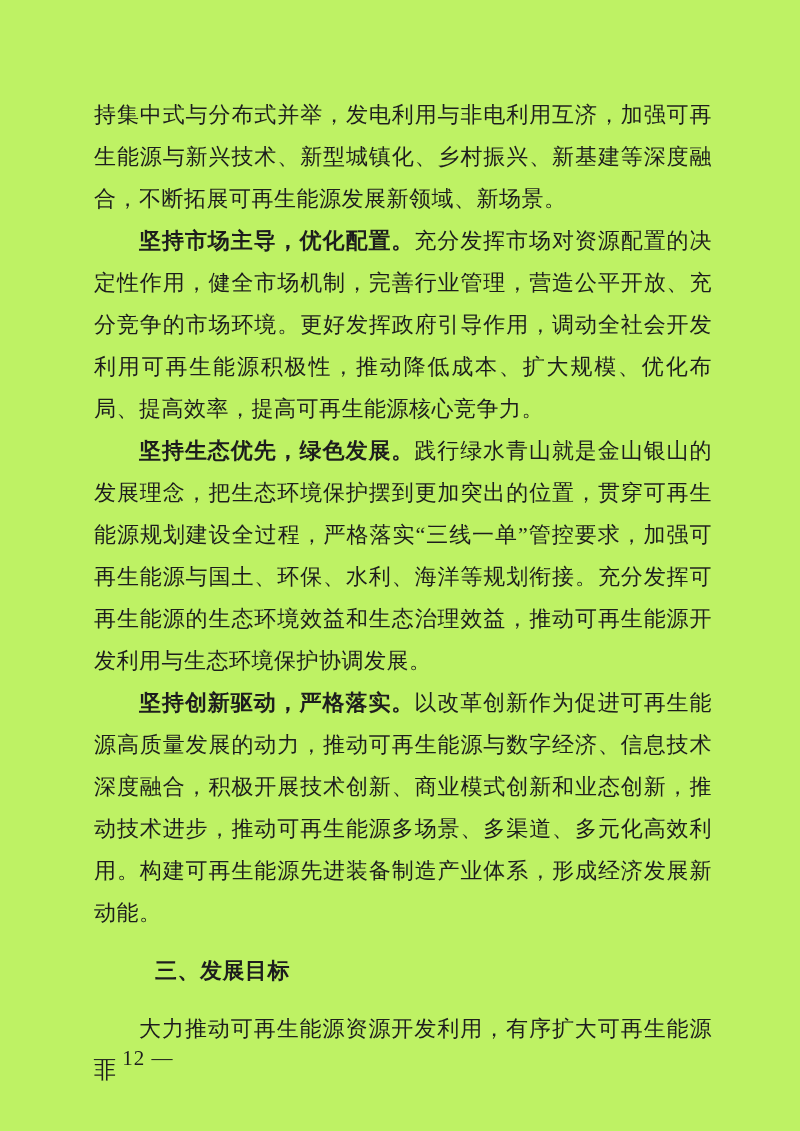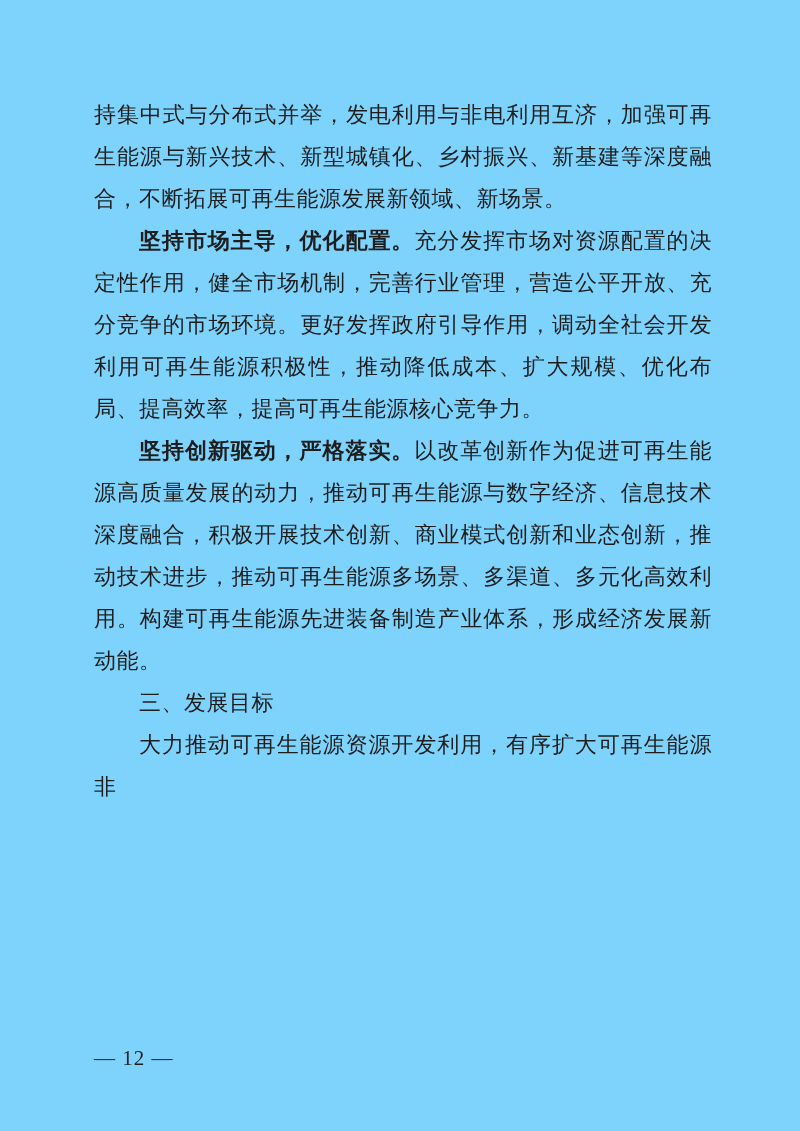--- a/index.html
+++ b/index.html
@@ -4,21 +4,21 @@
 <style>
   html, body {
     margin: 0;
     padding: 0;
     background: #ffffff;
   }
   .page {
     position: relative;
     width: 800px;
     height: 1131px;
-    background: #7dd3fc;
+    background: #bef264;
     overflow: hidden;
     font-family: "Liberation Serif", "DejaVu Serif", serif;
   }
   .content {
     position: absolute;
     left: 94px;
     top: 94px;
     width: 618px;
   }
   .para {
@@ -30,25 +30,25 @@
     text-justify: inter-ideograph;
     letter-spacing: 0.5px;
   }
   .para.indent {
     text-indent: 45px;
   }
   .para .lead {
     font-weight: bold;
   }
   .heading1 {
-    margin: 0;
+    margin: 16px;
     font-size: 22px;
     line-height: 42px;
     color: #1d1d1d;
-    font-weight: normal;
+    font-weight: bold;
     font-family: "Liberation Sans", "DejaVu Sans", sans-serif;
     text-indent: 45px;
     letter-spacing: 0.5px;
   }
   .heading2 {
     margin: 0;
     font-size: 22px;
     line-height: 42px;
     color: #1d1d1d;
     font-weight: bold;
@@ -65,20 +65,21 @@
     letter-spacing: 1px;
   }
 </style>
 </head>
 <body>
 
 <div class="page">
   <div class="content" id="doc-content">
       <p class="para"><span>持集中式与分布式并举，发电利用与非电利用互济，加强可再生能源与新兴技术、新型城镇化、乡村振兴、新基建等深度融合，不断拓展可再生能源发展新领域、新场景。</span></p>
       <p class="para indent"><span class="lead">坚持市场主导，优化配置。</span><span>充分发挥市场对资源配置的决定性作用，健全市场机制，完善行业管理，营造公平开放、充分竞争的市场环境。更好发挥政府引导作用，调动全社会开发利用可再生能源积极性，推动降低成本、扩大规模、优化布局、提高效率，提高可再生能源核心竞争力。</span></p>
+      <p class="para indent"><span class="lead">坚持生态优先，绿色发展。</span><span>践行绿水青山就是金山银山的发展理念，把生态环境保护摆到更加突出的位置，贯穿可再生能源规划建设全过程，严格落实“三线一单”管控要求，加强可再生能源与国土、环保、水利、海洋等规划衔接。充分发挥可再生能源的生态环境效益和生态治理效益，推动可再生能源开发利用与生态环境保护协调发展。</span></p>
       <p class="para indent"><span class="lead">坚持创新驱动，严格落实。</span><span>以改革创新作为促进可再生能源高质量发展的动力，推动可再生能源与数字经济、信息技术深度融合，积极开展技术创新、商业模式创新和业态创新，推动技术进步，推动可再生能源多场景、多渠道、多元化高效利用。构建可再生能源先进装备制造产业体系，形成经济发展新动能。</span></p>
       <p class="heading1">三、发展目标</p>
       <p class="para indent"><span>大力推动可再生能源资源开发利用，有序扩大可再生能源非</span></p>
     </div>
   <div class="footer">
     <span>— 12 —</span>
   </div>
 </div>
 
 </body></html>

